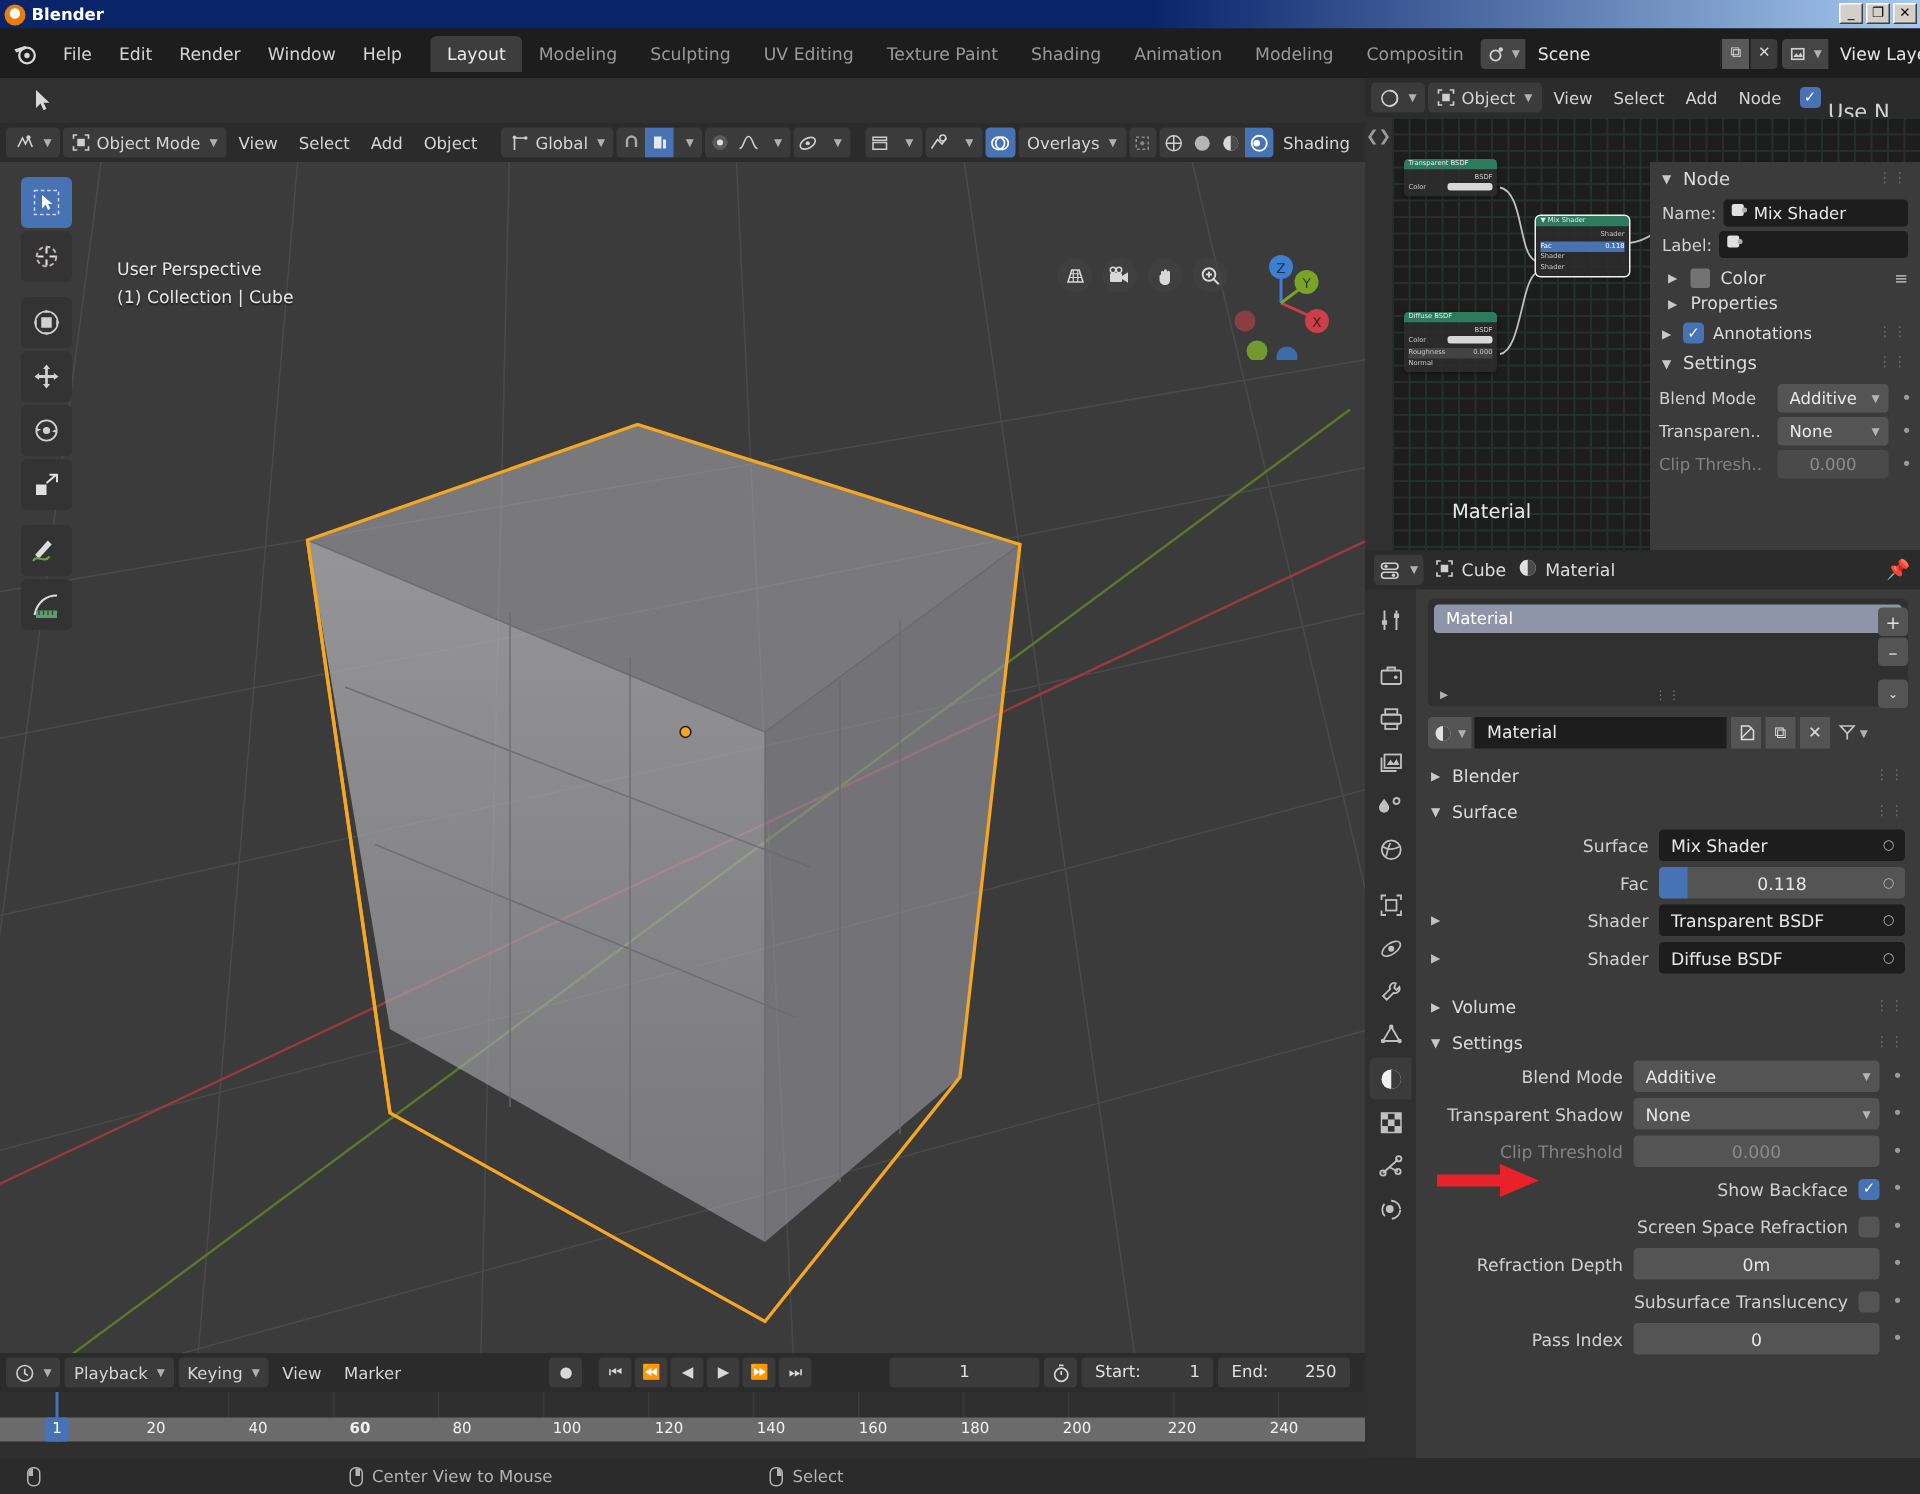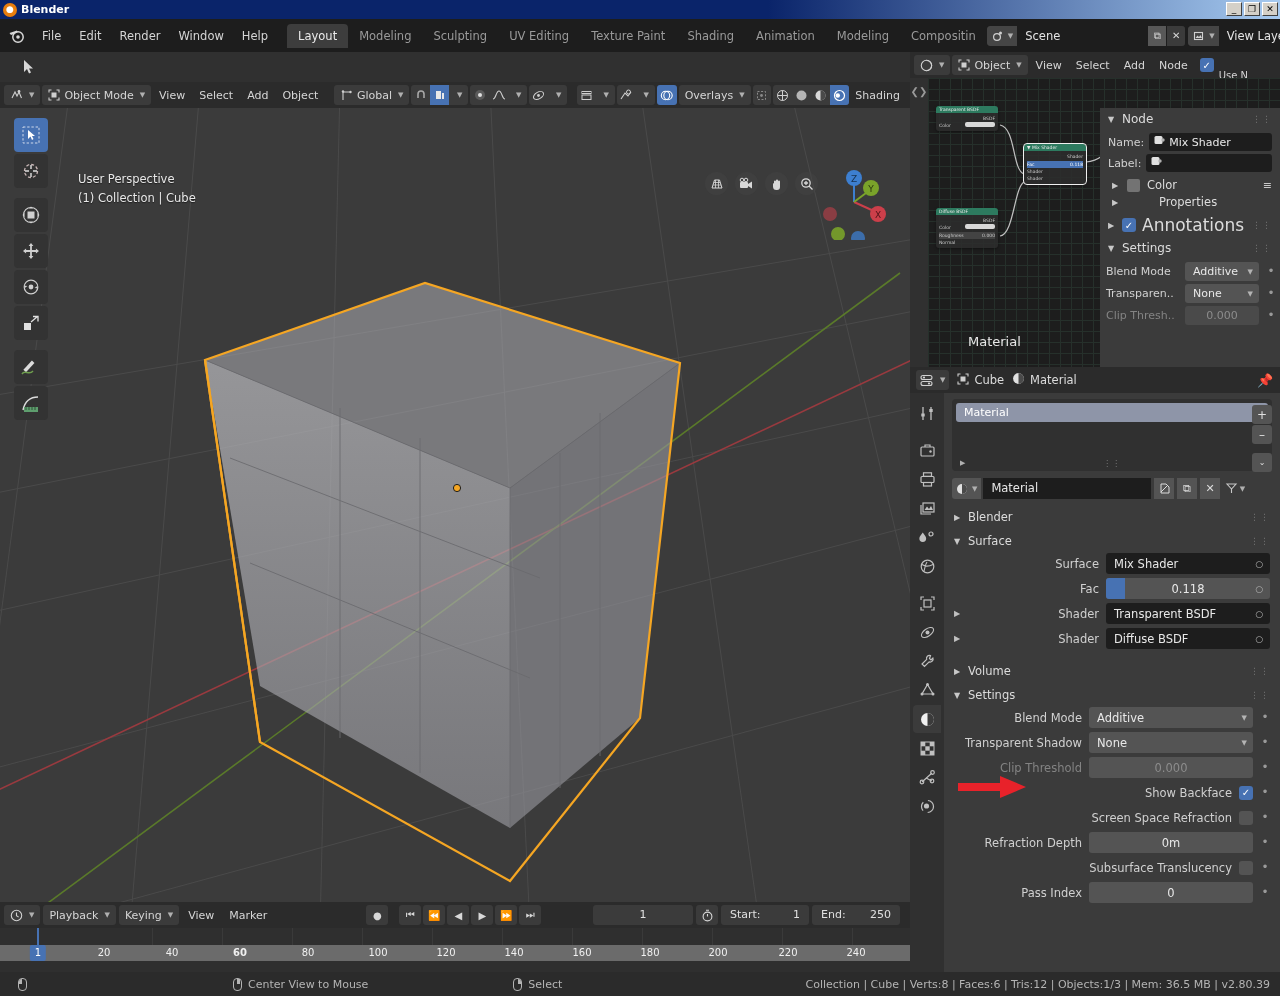--- a/index.html
+++ b/index.html
@@ -789,21 +789,21 @@
           </svg>
         <span>Object</span>
         <span class="chev">▼</span>
       </div>
       <div class="vp-btn flat">View</div>
       <div class="vp-btn flat">Select</div>
       <div class="vp-btn flat">Add</div>
       <div class="vp-btn flat">Node</div>
       <div style="display:flex;align-items:center;gap:5px;margin-left:4px;">
         <span class="chk on">✓</span>
-        <span style="font-size:10px;color:#d5d5d5;white-space:nowrap;margin-top:20px;">Use N</span>
+        <span style="font-size:14px;color:#d5d5d5;white-space:nowrap;margin-top:20px;">Use N</span>
       </div>
     </div>
 
     <div class="node-sidebar-tab">
       <span>❮❯</span>
     </div>
 
     <div class="node-canvas">
 
       <svg width="352" height="289" style="position:absolute;left:0;top:0;">
@@ -918,27 +918,27 @@
 
     <div style="display:flex;align-items:center;gap:7px;margin:6px 8px 3px 12px;">
       <span class="tri">▶</span>
       <span style="width:13px;height:13px;background:#737373;border-radius:2px;"></span>
       <span style="font-size:11.5px;color:#dcdcdc;">Color</span>
       <span style="margin-left:auto;color:#c8c8c8;font-size:11px;">≡</span>
     </div>
 
     <div style="display:flex;align-items:center;gap:7px;margin:3px 8px 3px 12px;">
       <span class="tri">▶</span>
-      <span style="font-size:11.5px;color:#dcdcdc;margin-left:32px;">Properties</span>
+      <span style="font-size:11.5px;color:#dcdcdc;">Properties</span>
     </div>
 
     <div class="panel-head" style="padding:3px 8px;">
       <span class="tri">▶</span>
       <span class="chk on">✓</span>
-      <span style="font-size:17px;">Annotations</span>
+      <span style="font-size:11px;">Annotations</span>
       <span class="grip">⋮⋮</span>
     </div>
 
     <div class="panel-head" style="padding:3px 8px;">
       <span class="tri">▼</span>
       <span style="font-size:12px;">Settings</span>
       <span class="grip">⋮⋮</span>
     </div>
 
     <div class="prow" style="margin:4px 4px 3px 6px;height:19px;">
@@ -1277,16 +1277,15 @@
       <span></span>
     </div>
     <div class="sb-item">
       <span class="mouse-ico mid"></span>
       <span>Center View to Mouse</span>
     </div>
     <div class="sb-item" style="margin-left:105px;">
       <span class="mouse-ico right"></span>
       <span>Select</span>
     </div>
-    <div class="sb-right">Collection | Cube | Verts:8 | Faces:6 | Tris:12 | Objects:1/3 | Mem: 36.5 MB | v2.80.39</div>
   </div>
 
 </div>
 
 </body></html>

